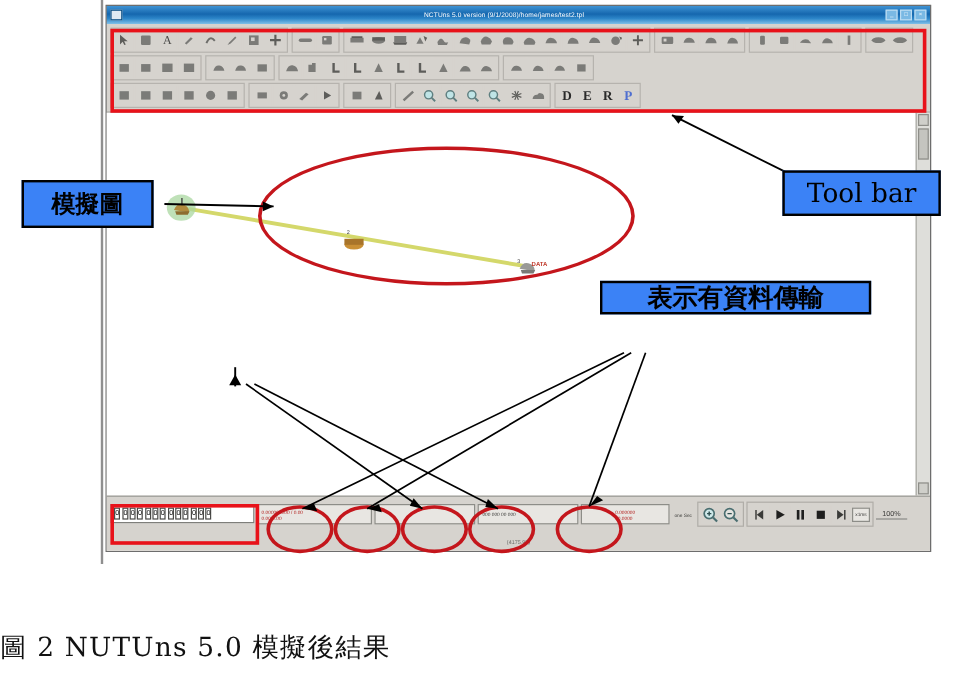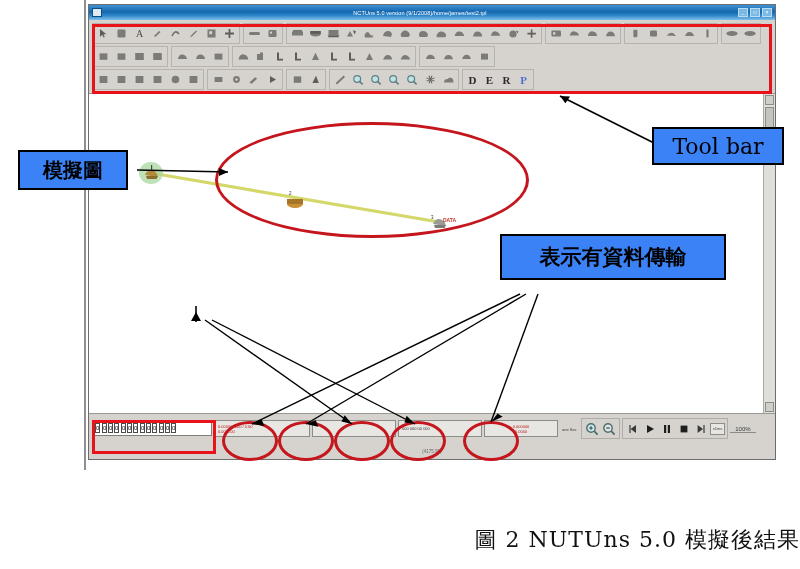--- a/index.html
+++ b/index.html
@@ -107,21 +107,21 @@
   }
   .anno-cn{font-family:"DejaVu Sans", sans-serif;}
   .ellipse{
     position:absolute;border:3px solid #c4161c;border-radius:50%;box-sizing:border-box;
     pointer-events:none;
   }
   .redrect{
     position:absolute;border:3px solid #e8121a;box-sizing:border-box;pointer-events:none;
   }
   .caption{
-    position:absolute;left:0;right:0;bottom:14px;text-align:right;
+    position:absolute;left:0;right:0;bottom:14px;text-align:left;
     font-size:22px;color:#111;letter-spacing:1px;
     font-family:"DejaVu Serif", serif;
     margin-top:43px;
   }
   .leftrule{position:absolute;left:84px;top:0;width:2px;height:470px;background:#8f8f8f;}
   svg.overlay{position:absolute;left:0;top:0;width:800px;height:569px;pointer-events:none;}
 </style>
 </head>
 <body>
 
@@ -760,23 +760,23 @@
     <path d="M306 424 l9.8 -3.8 l2.4 6.6 Z" fill="#000"></path>
     <path d="M538 294 L491 422" stroke="#000" stroke-width="1.4" fill="none"></path>
     <path d="M491 422 l6.6 -8.6 l5 3.4 Z" fill="#000"></path>
   </svg>
 
   <div class="anno-box anno-cn" style="left:18px;top:150px;width:110px;height:40px;font-size:20px;">
     <span>模擬圖</span>
   </div>
 
 
-  <div class="anno-box anno-cn" style="left:500px;top:234px;width:226px;height:46px;font-size:21px;font-family:Liberation Serif, serif;">
+  <div class="anno-box anno-cn" style="left:500px;top:234px;width:226px;height:28px;font-size:21px;font-family:Liberation Serif, serif;">
     <span>表示有資料傳輸</span>
   </div>
 
-  <div class="anno-box" style="left:652px;top:127px;width:132px;height:38px;font-size:22px;font-family:'DejaVu Serif',serif;font-weight:normal;">
+  <div class="anno-box" style="left:652px;top:142px;width:132px;height:38px;font-size:22px;font-family:'DejaVu Serif',serif;font-weight:normal;">
     <span>Tool bar</span>
   </div>
 
   <div class="caption">圖 2 NUTUns 5.0 模擬後結果</div>
 
 </div>
 
 </body></html>

